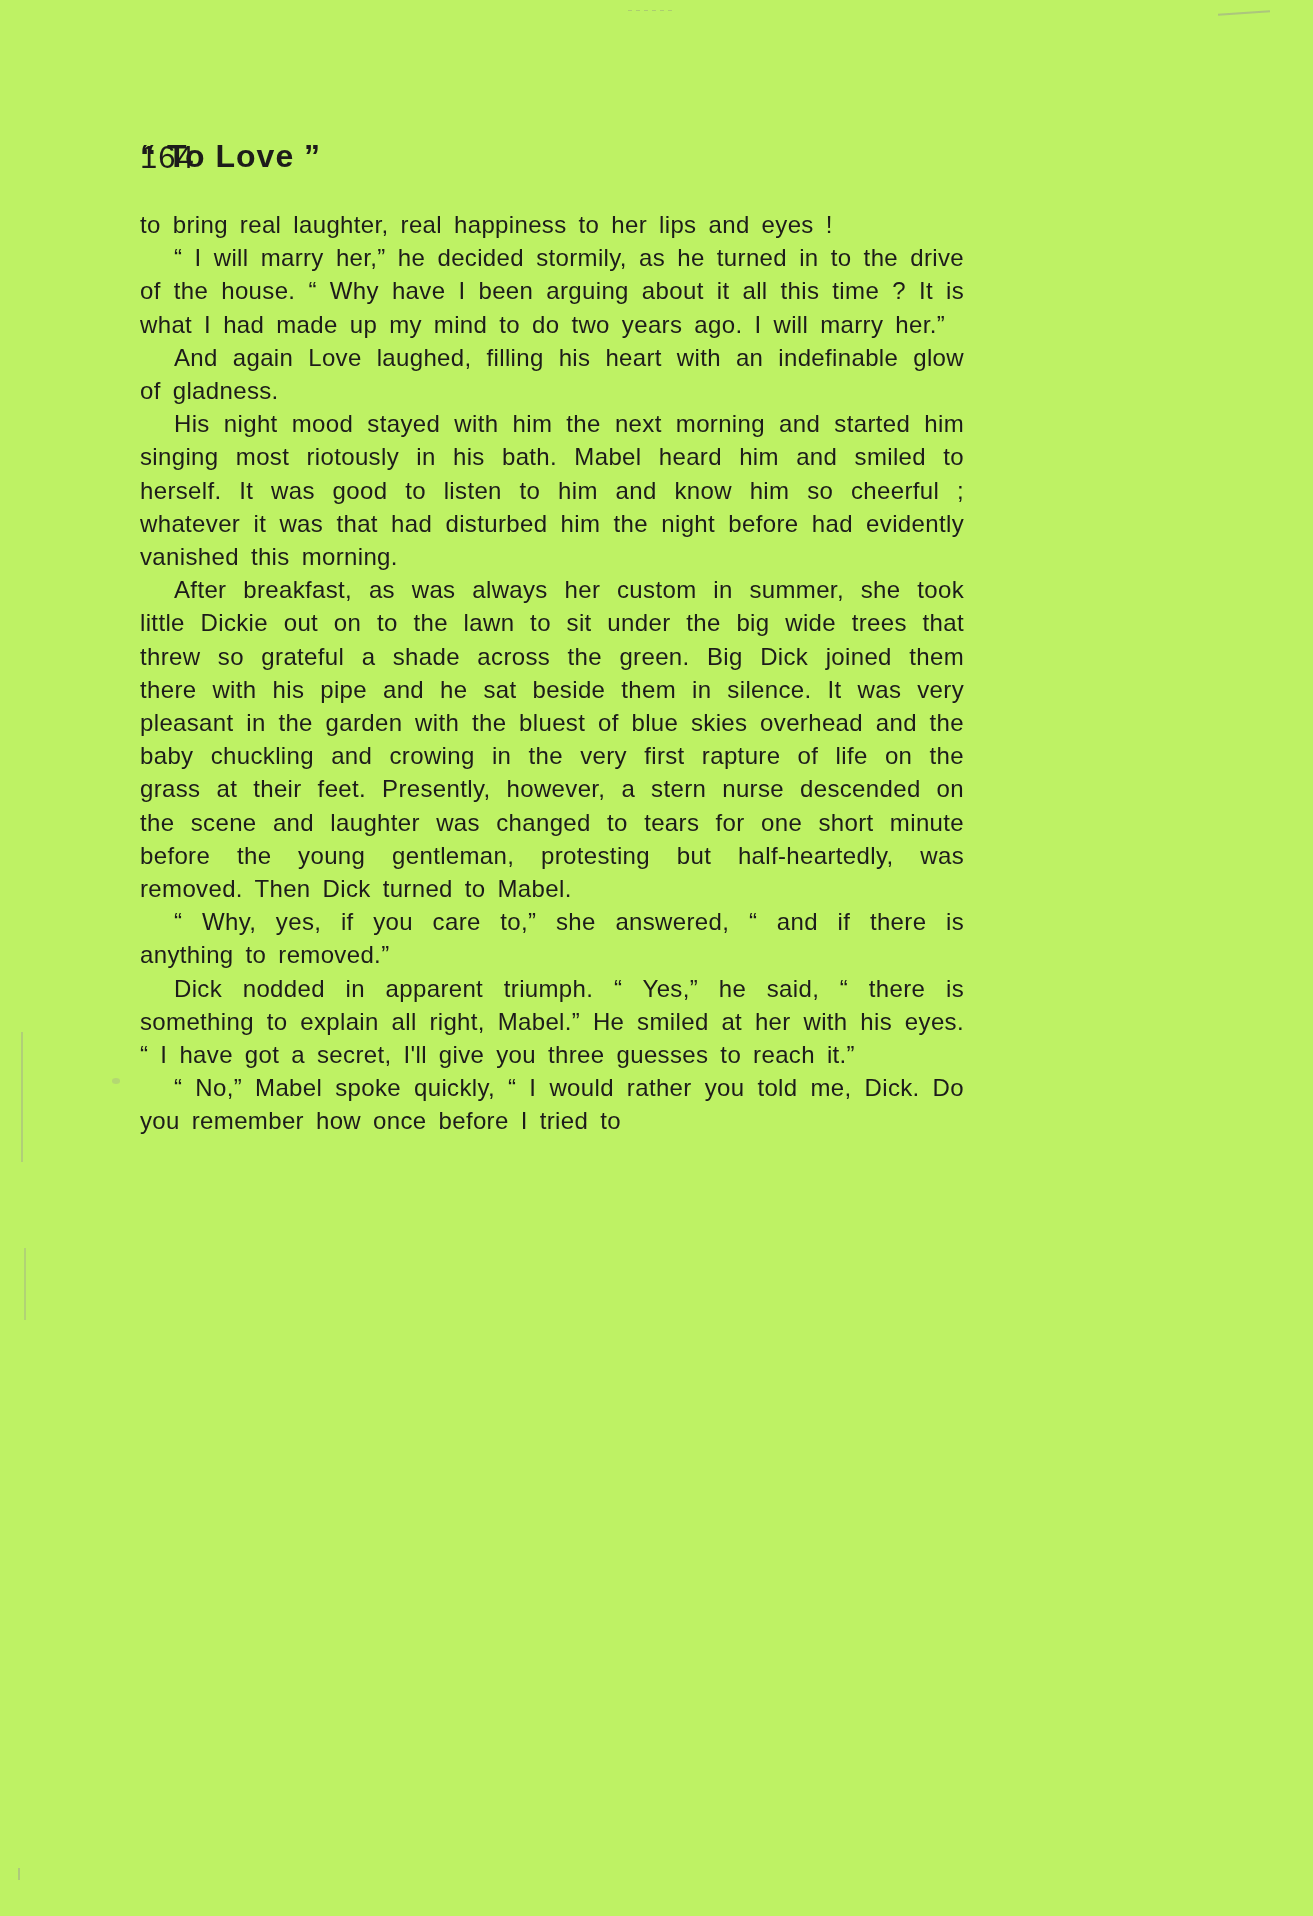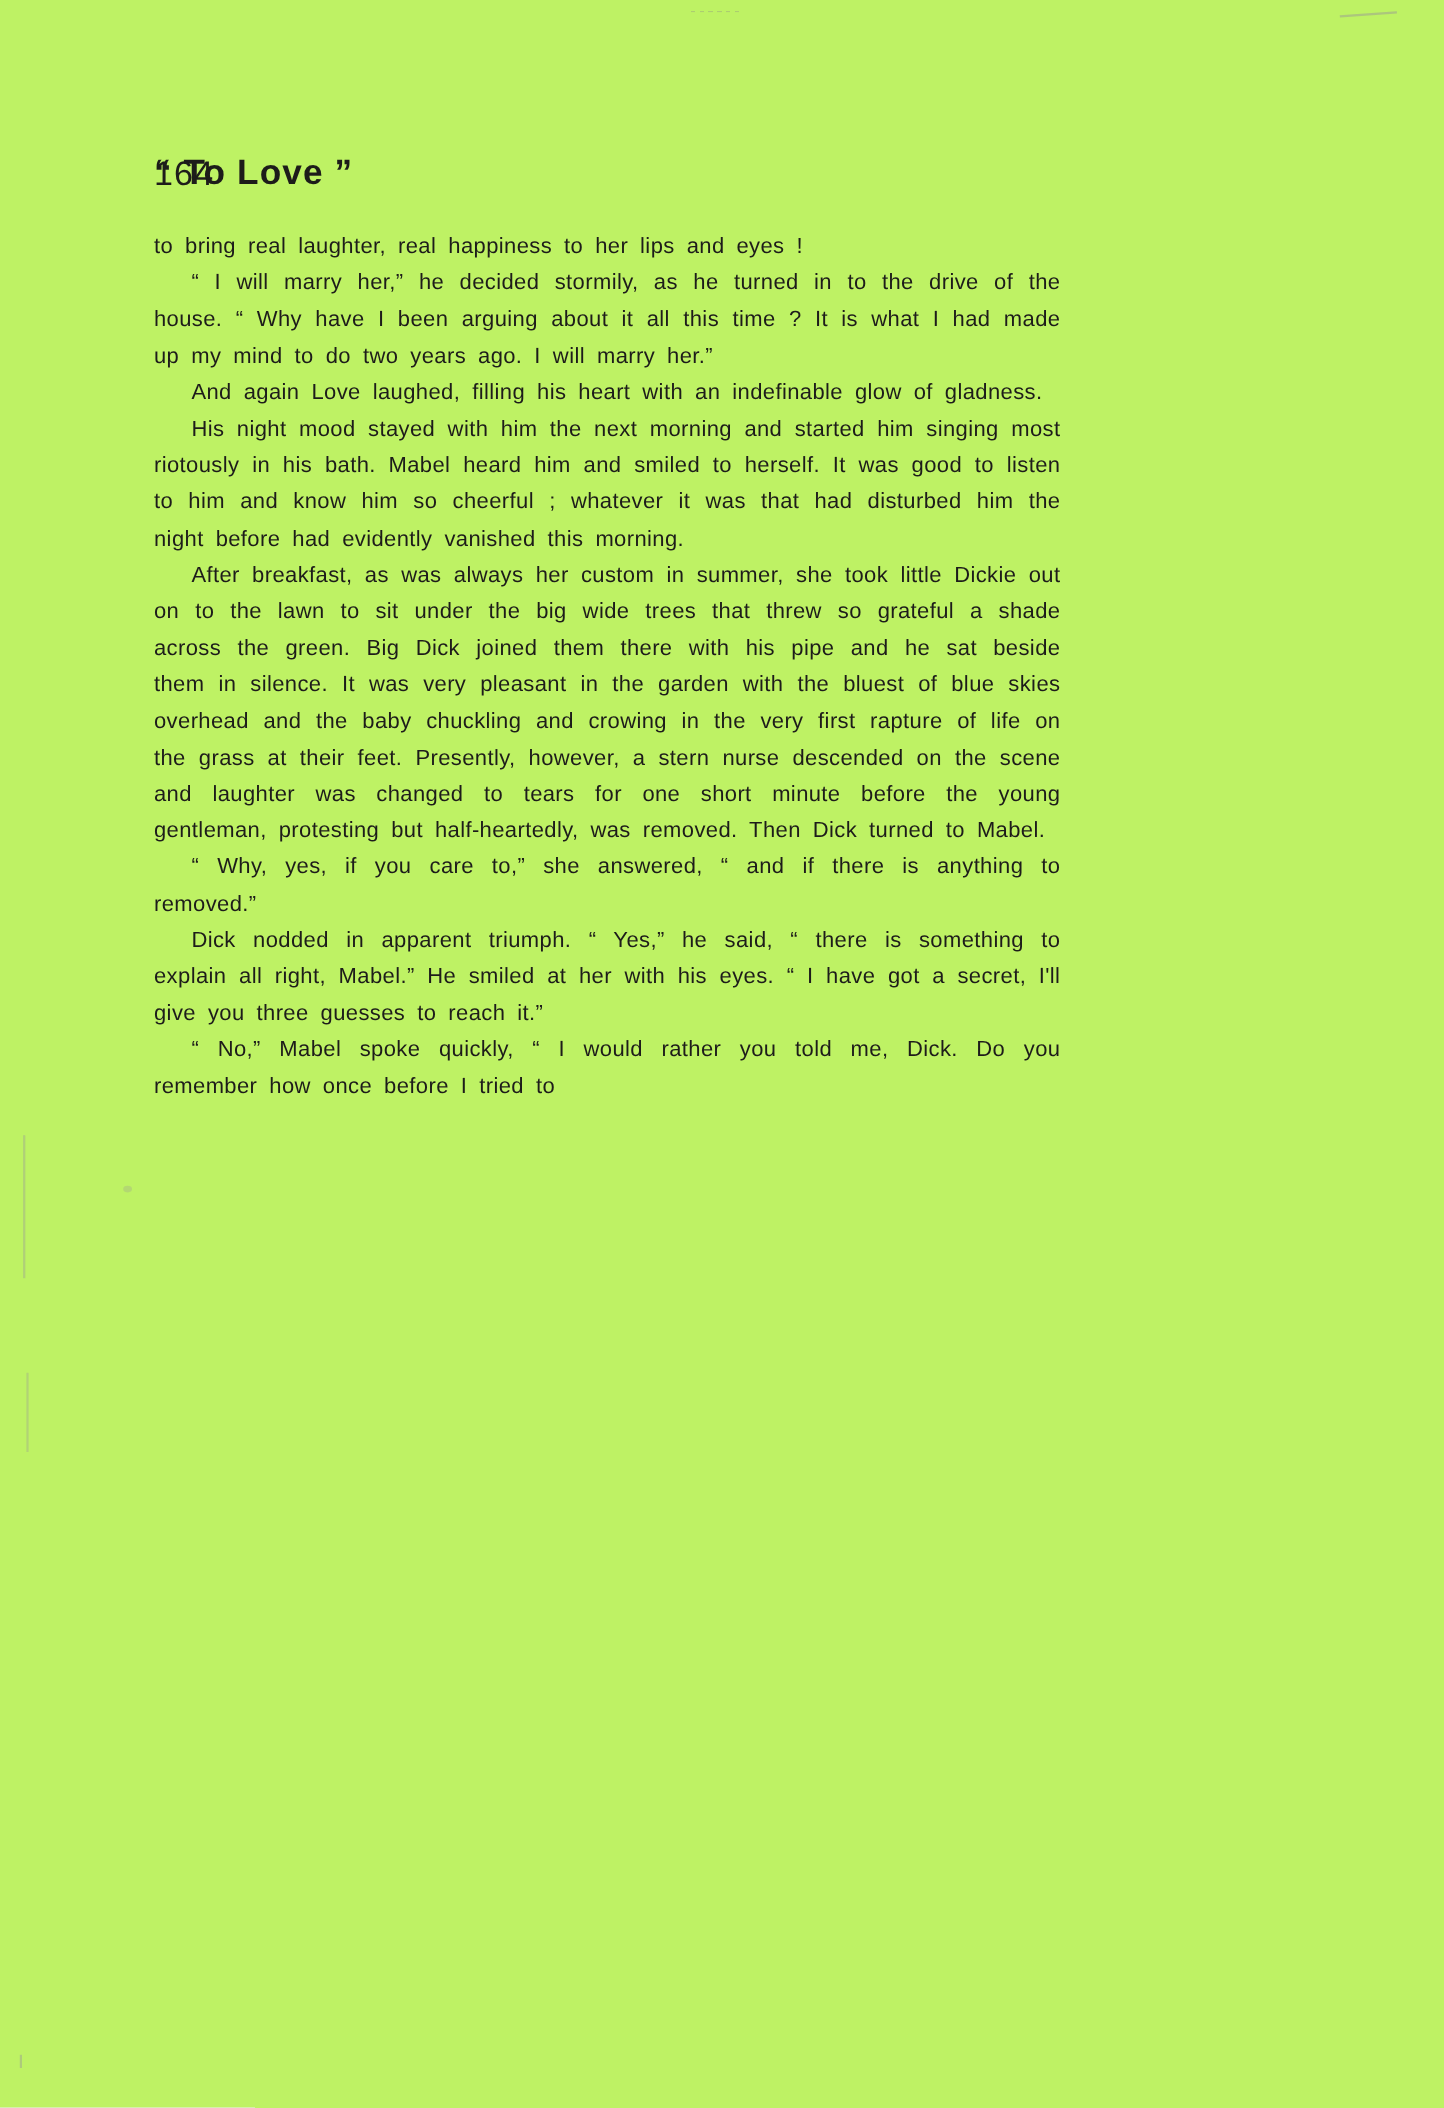--- a/index.html
+++ b/index.html
@@ -36,21 +36,21 @@
     letter-spacing: 1px;
   }
   .title {
     display: block;
     font-size: 32px;
     font-weight: bold;
     letter-spacing: 1px;
   }
   .para {
     margin: 0;
-    font-size: 20px;
+    font-size: 24px;
     line-height: 33.2px;
     text-align: justify;
     letter-spacing: 0.35px;
     word-spacing: 5px;
     text-indent: 34px;
   }
   .para.no-indent {
     text-indent: 0;
   }
   

